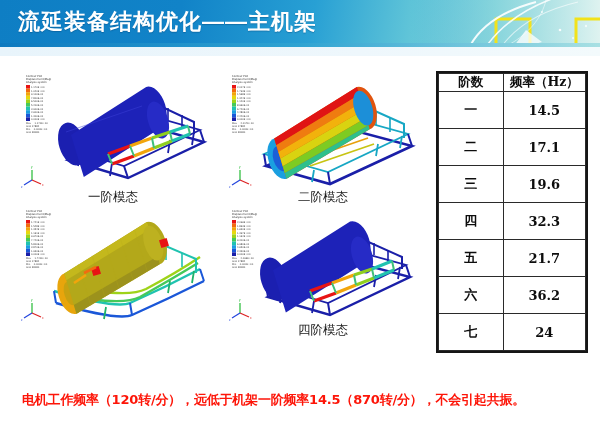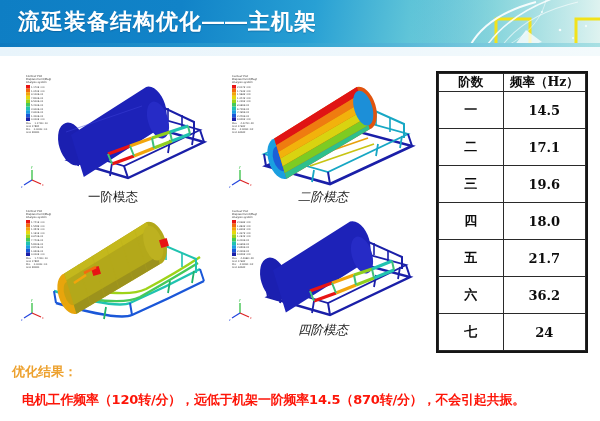--- a/index.html
+++ b/index.html
@@ -26,21 +26,21 @@
     text-shadow:0 1px 1px rgba(0,60,110,.35);
     white-space:nowrap;
   }
   .hdr-underglow{position:absolute;left:0;top:47px;width:600px;height:9px;
     background:linear-gradient(90deg,#e8f4fb,#eef7fc 60%,#f3fafc);}
 
   
   .figs{position:absolute;left:6px;top:56px;width:420px;height:300px;}
   .fig{position:absolute;width:210px;height:148px;}
   .fig-r0{top:12px;} .fig-r1{top:145px;}
-  .fig-c0{left:2px;} .fig-c1{left:212px;font-style:italic;}
+  .fig-c0{left:2px;} .fig-c1{left:212px;}
   .fig-canvas{position:absolute;left:0;top:0;width:210px;height:122px;}
   .fig-label{
     position:absolute;left:0;top:121px;width:210px;text-align:center;
     font-size:12.5px;color:#1a1a1a;font-weight:500;
     font-family:"DejaVu Sans","Liberation Sans",sans-serif;
   }
 
   
   .tbl-wrap{position:absolute;left:436px;top:71px;width:152px;height:282px;
     border:2px solid #151515;background:#ffffff;box-sizing:border-box;}
@@ -398,34 +398,33 @@
         <tr>
           <td>二</td>
           <td>17.1</td>
         </tr>
         <tr>
           <td>三</td>
           <td>19.6</td>
         </tr>
         <tr>
           <td>四</td>
-          <td>18.0</td>
+          <td>32.3</td>
         </tr>
         <tr>
           <td>五</td>
           <td>21.7</td>
         </tr>
         <tr>
           <td>六</td>
           <td>36.2</td>
         </tr>
         <tr>
           <td>七</td>
           <td>24</td>
         </tr>
       </tbody>
     </table>
   </div>
 
-  <div class="concl-label">优化结果：</div>
   <div class="concl-text">电机工作频率（120转/分），远低于机架一阶频率14.5（870转/分），不会引起共振。</div>
 
 </div>
 
 </body></html>

